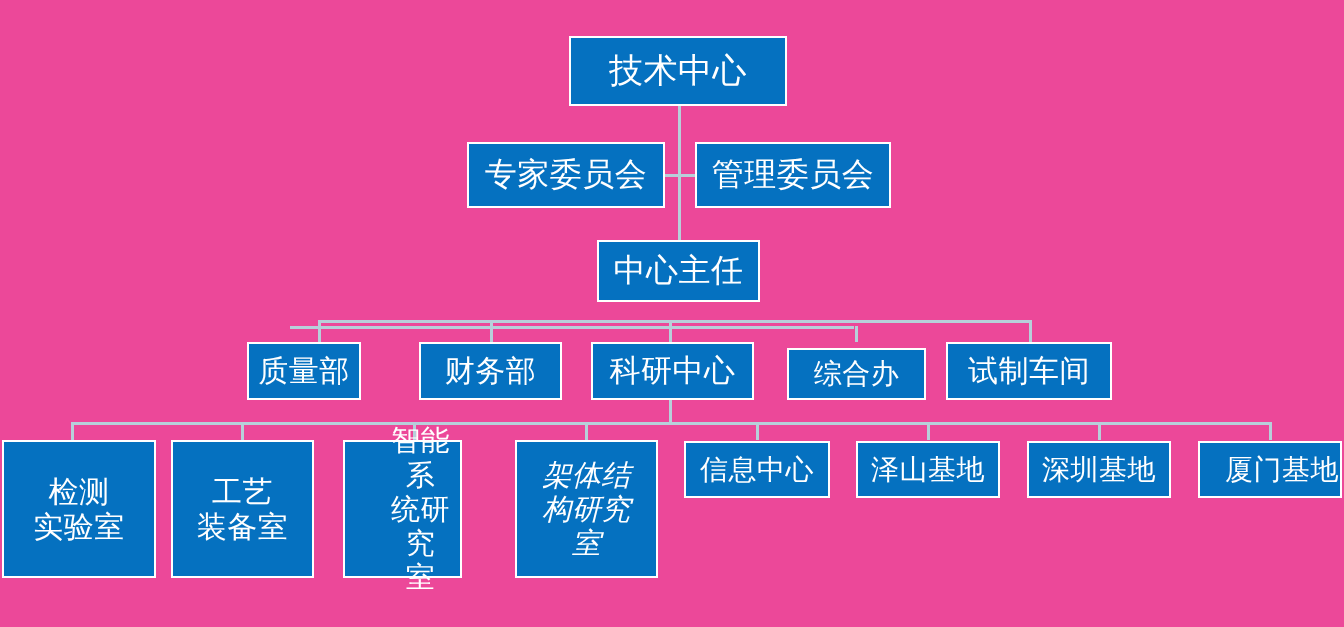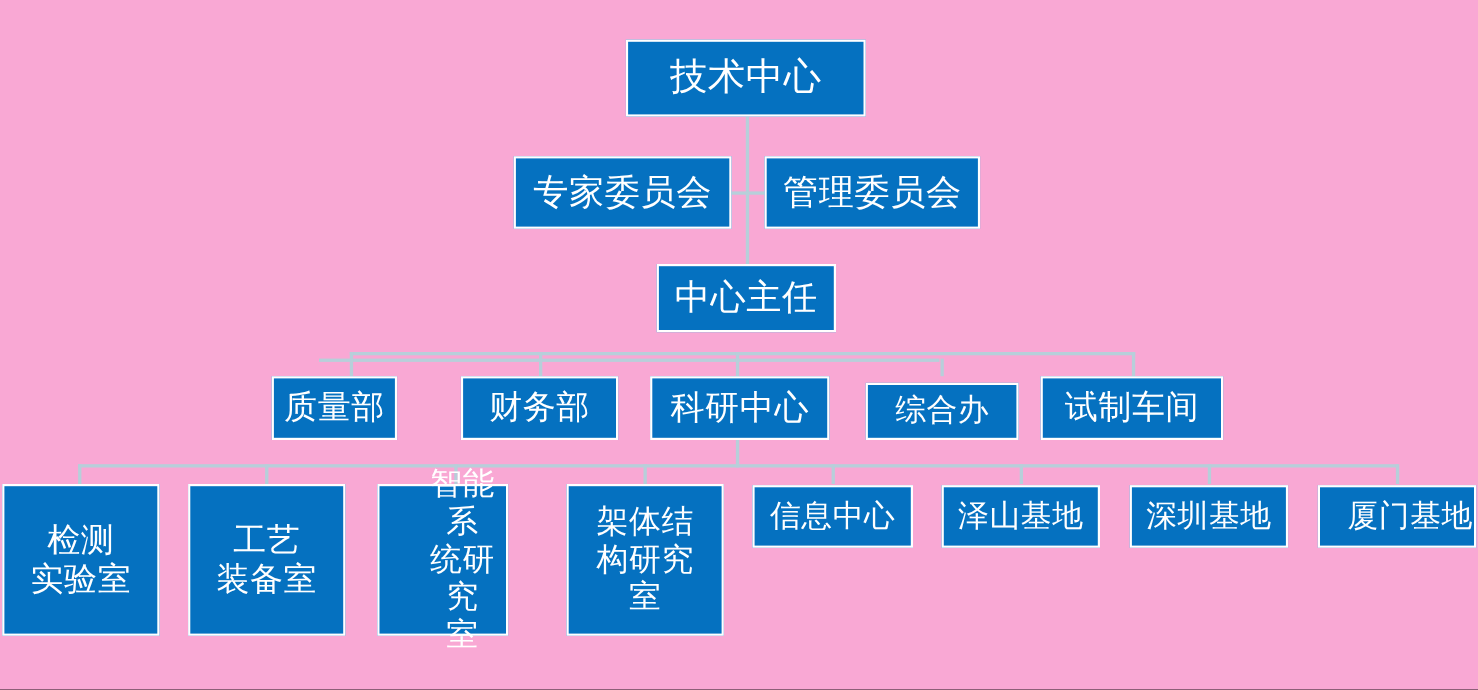--- a/index.html
+++ b/index.html
@@ -7,21 +7,21 @@
     padding: 0;
     background: #000000;
   }
   body {
     font-family: "Liberation Serif", "DejaVu Serif", serif;
   }
   #org-chart {
     position: relative;
     width: 1344px;
     height: 627px;
-    background: #f9a8d4;
+    background: #ec4899;
     overflow: hidden;
   }
   .node {
     position: absolute;
     box-sizing: border-box;
     background: #0571C0;
     border: 2px solid #FFFFFF;
     color: #FFFFFF;
     display: flex;
     align-items: center;
@@ -83,31 +83,31 @@
   <div class="node" style="left:247px; top:342px; width:114px; height:58px; font-size:30px;">质量部</div>
 
   <div class="node" style="left:419px; top:342px; width:143px; height:58px; font-size:30px;">财务部</div>
 
   <div class="node" style="left:591px; top:342px; width:163px; height:58px; font-size:31px;">科研中心</div>
 
   <div class="node" style="left:787px; top:348px; width:139px; height:52px; font-size:28px;">综合办</div>
 
   <div class="node" style="left:946px; top:342px; width:166px; height:58px; font-size:30px;text-align:right;">试制车间</div>
 
-  <div class="node" style="left:2px; top:440px; width:143px; height:138px; font-size:30px;">检测
+  <div class="node" style="left:2px; top:440px; width:154px; height:138px; font-size:30px;">检测
 实验室</div>
 
   <div class="node" style="left:171px; top:440px; width:143px; height:138px; font-size:30px;">工艺
 装备室</div>
 
   <div class="node" style="left:343px; top:440px; width:119px; height:138px; font-size:29px;padding-left:36px;">智能系
 统研究
 室</div>
 
-  <div class="node" style="left:515px; top:440px; width:143px; height:138px; font-size:29px;">架体结
+  <div class="node" style="left:515px; top:440px; width:143px; height:138px; font-size:29px;font-style:italic;">架体结
 构研究
 室</div>
 
   <div class="node" style="left:684px; top:441px; width:146px; height:57px; font-size:28px;">信息中心</div>
 
   <div class="node" style="left:856px; top:441px; width:144px; height:57px; font-size:28px;">泽山基地</div>
 
   <div class="node" style="left:1027px; top:441px; width:144px; height:57px; font-size:28px;">深圳基地</div>
 
   <div class="node" style="left:1198px; top:441px; width:144px; height:57px; font-size:28px;padding-left:24px;">厦门基地</div>

